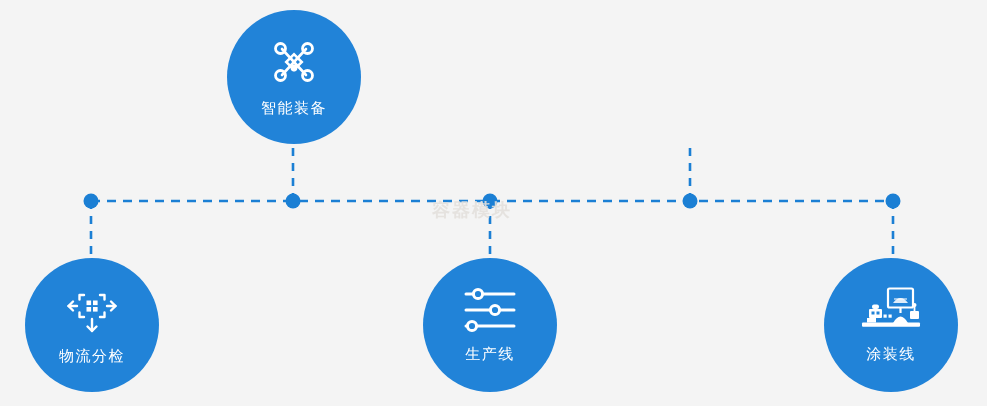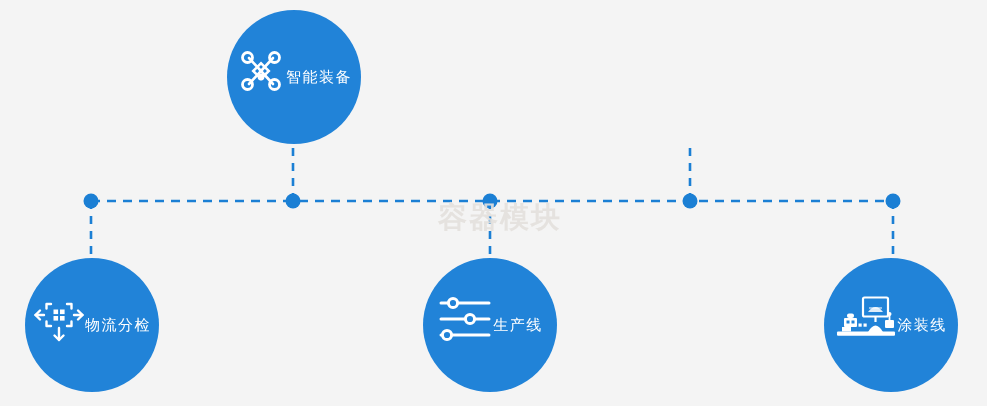--- a/index.html
+++ b/index.html
@@ -24,35 +24,35 @@
     top: 0;
     width: 987px;
     height: 406px;
     pointer-events: none;
   }
   .watermark {
     position: absolute;
     left: 432px;
     top: 198px;
     width: 130px;
-    text-align: right;
-    font-size: 29px;
+    text-align: left;
+    font-size: 18px;
     font-weight: 700;
     letter-spacing: 2px;
     color: #e4e1dd;
     opacity: 0.9;
     user-select: none;
     white-space: nowrap;
   }
   .node-circle {
     position: absolute;
     border-radius: 50%;
     background: #2183d8;
     display: flex;
-    flex-direction: row;
+    flex-direction: column;
     align-items: center;
     justify-content: center;
     box-sizing: border-box;
   }
   .node-icon {
     display: block;
     line-height: 0;
   }
   .node-label {
     color: #ffffff;

